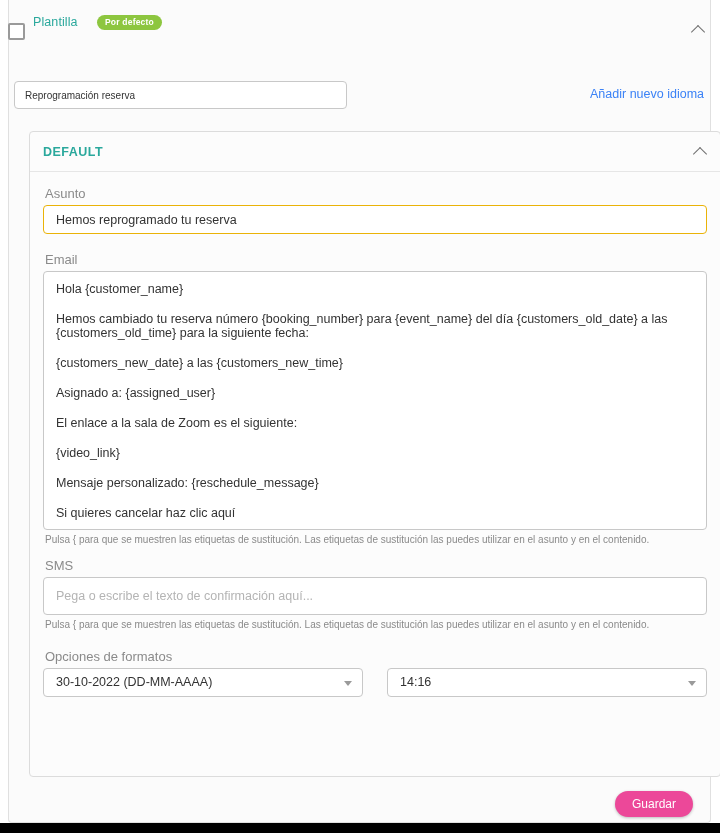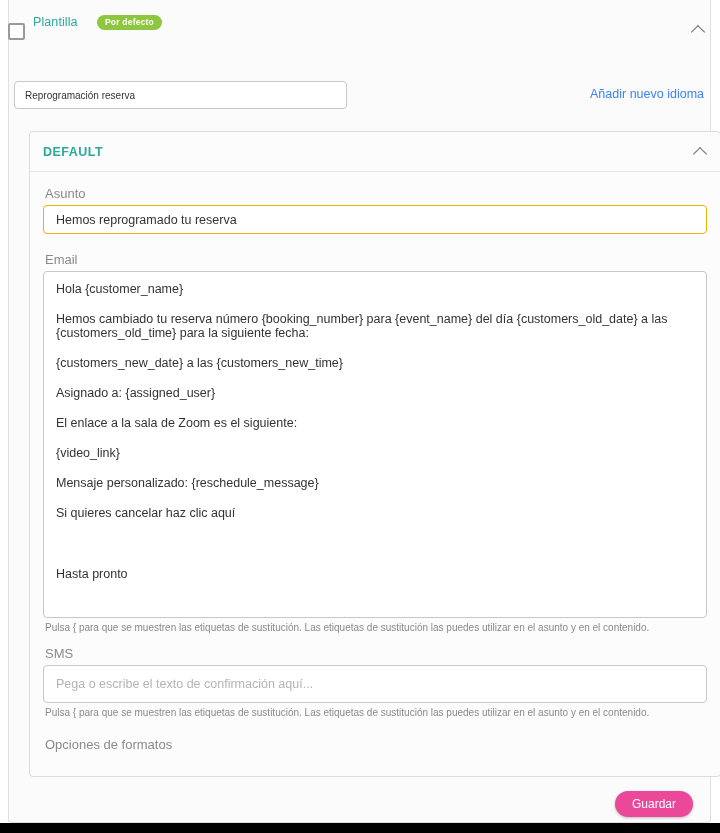--- a/index.html
+++ b/index.html
@@ -182,21 +182,21 @@
     font-family: "Liberation Sans", sans-serif;
     font-size: 12.5px;
     color: #333333;
     padding: 0 12px;
     outline: none;
   }
 
   .email-box {
     display: block;
     width: 100%;
-    height: 347px;
+    height: 259px;
     border: 1px solid #c8c8c8;
     border-radius: 4px;
     background: #ffffff;
     box-sizing: border-box;
     font-family: "Liberation Sans", sans-serif;
     font-size: 12.5px;
     color: #333333;
     line-height: 1.15;
     padding: 10px 12px;
     outline: none;
@@ -336,17 +336,27 @@
 
     <div class="spacer-12"></div>
 
     <div class="field-label">SMS</div>
     <input class="sms-input" type="text" placeholder="Pega o escribe el texto de confirmación aquí..." style="">
     <div class="hint">Pulsa { para que se muestren las etiquetas de sustitución. Las etiquetas de sustitución las puedes utilizar en el asunto y en el contenido.</div>
 
     <div class="spacer-20"></div>
 
     <div class="field-label">Opciones de formatos</div>
+    <div class="selects-row">
+      <div class="select-wrap">
+        <div class="select-box">30-10-2022 (DD-MM-AAAA)</div>
+        <span class="caret"></span>
+      </div>
+      <div class="select-wrap">
+        <div class="select-box">14:16</div>
+        <span class="caret"></span>
+      </div>
+    </div>
   </div>
 </div>
 
 <button class="save-btn">Guardar</button>
 <div class="bottom-bar"></div>
 
 </body></html>

